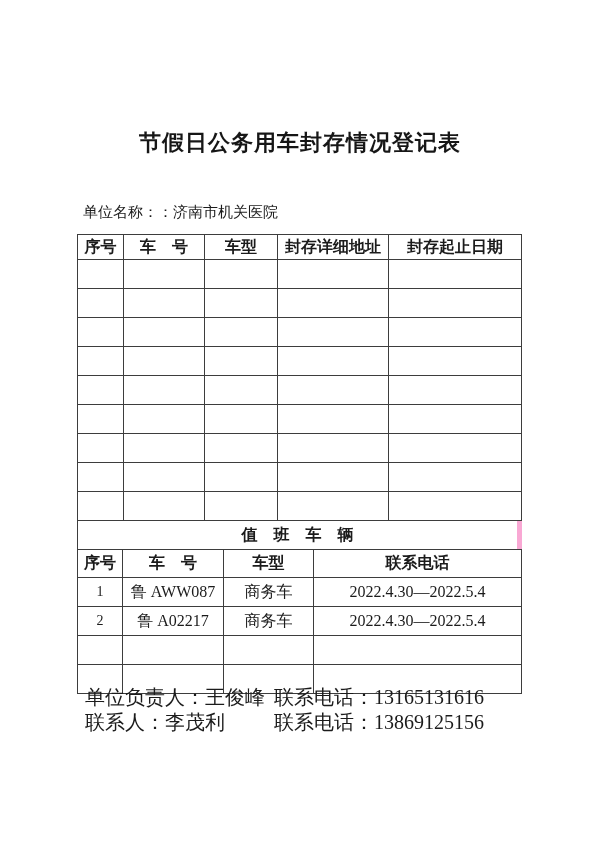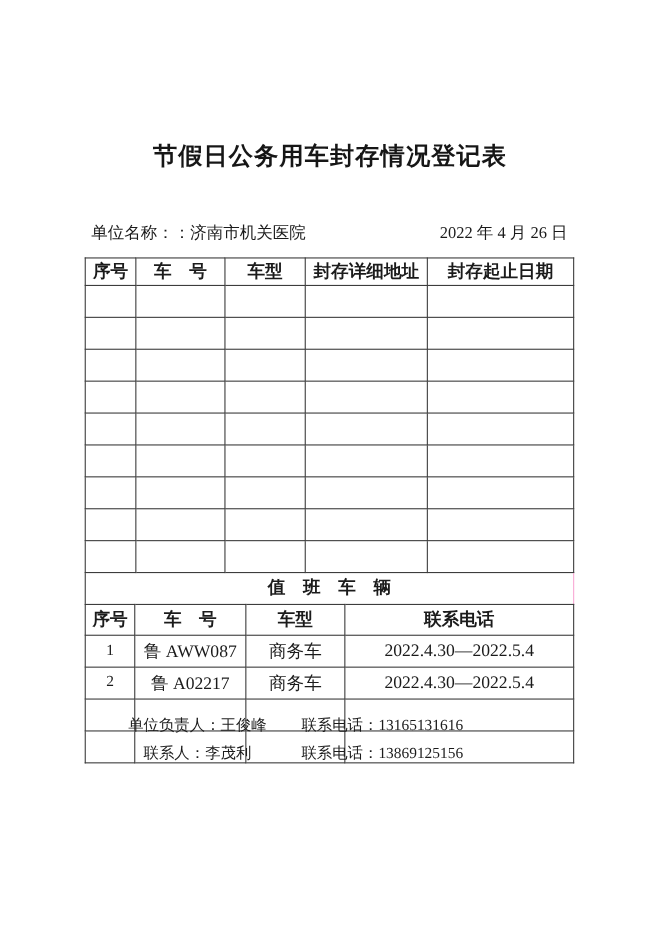--- a/index.html
+++ b/index.html
@@ -60,54 +60,52 @@
     overflow: hidden;
     white-space: nowrap;
   }
   .t1 th { height: 25px; font-weight: bold; }
   .t1 td { height: 29px; }
   .t2 th { height: 28px; font-weight: bold; }
   .t2 td { height: 29px; }
   .t2 td.serial { font-size: 14px; }
   .duty-title {
     border-left: 1px solid #3d3d3d;
-    border-right: 1px solid #f9a8d4;
+    border-right: 5px solid #f9a8d4;
     height: 28px;
     line-height: 28px;
     text-align: center;
     font-size: 16px;
     font-weight: bold;
   }
   .footer {
     position: absolute;
-    top: 648px;
+    top: 685px;
     left: 85px;
     width: 437px;
-    font-size: 14px;
-    text-align: center;
+    font-size: 20px;
   }
   .footer-line {
     display: flex;
     line-height: 25px;
   }
   .footer-line .left-part {
     width: 189px;
     flex: 0 0 189px;
   }
 </style>
 </head>
 <body>
 
 <div class="page">
 
   <div class="title">节假日公务用车封存情况登记表</div>
 
   <div class="info-line">
     <span>单位名称：：济南市机关医院</span>
-    <span>2022 年 4 月 26 日</span>
   </div>
 
   <div class="tables">
 
     <table class="t1">
       <colgroup>
         <col style="width:46px">
           <col style="width:81px">
           <col style="width:73px">
           <col style="width:111px">

